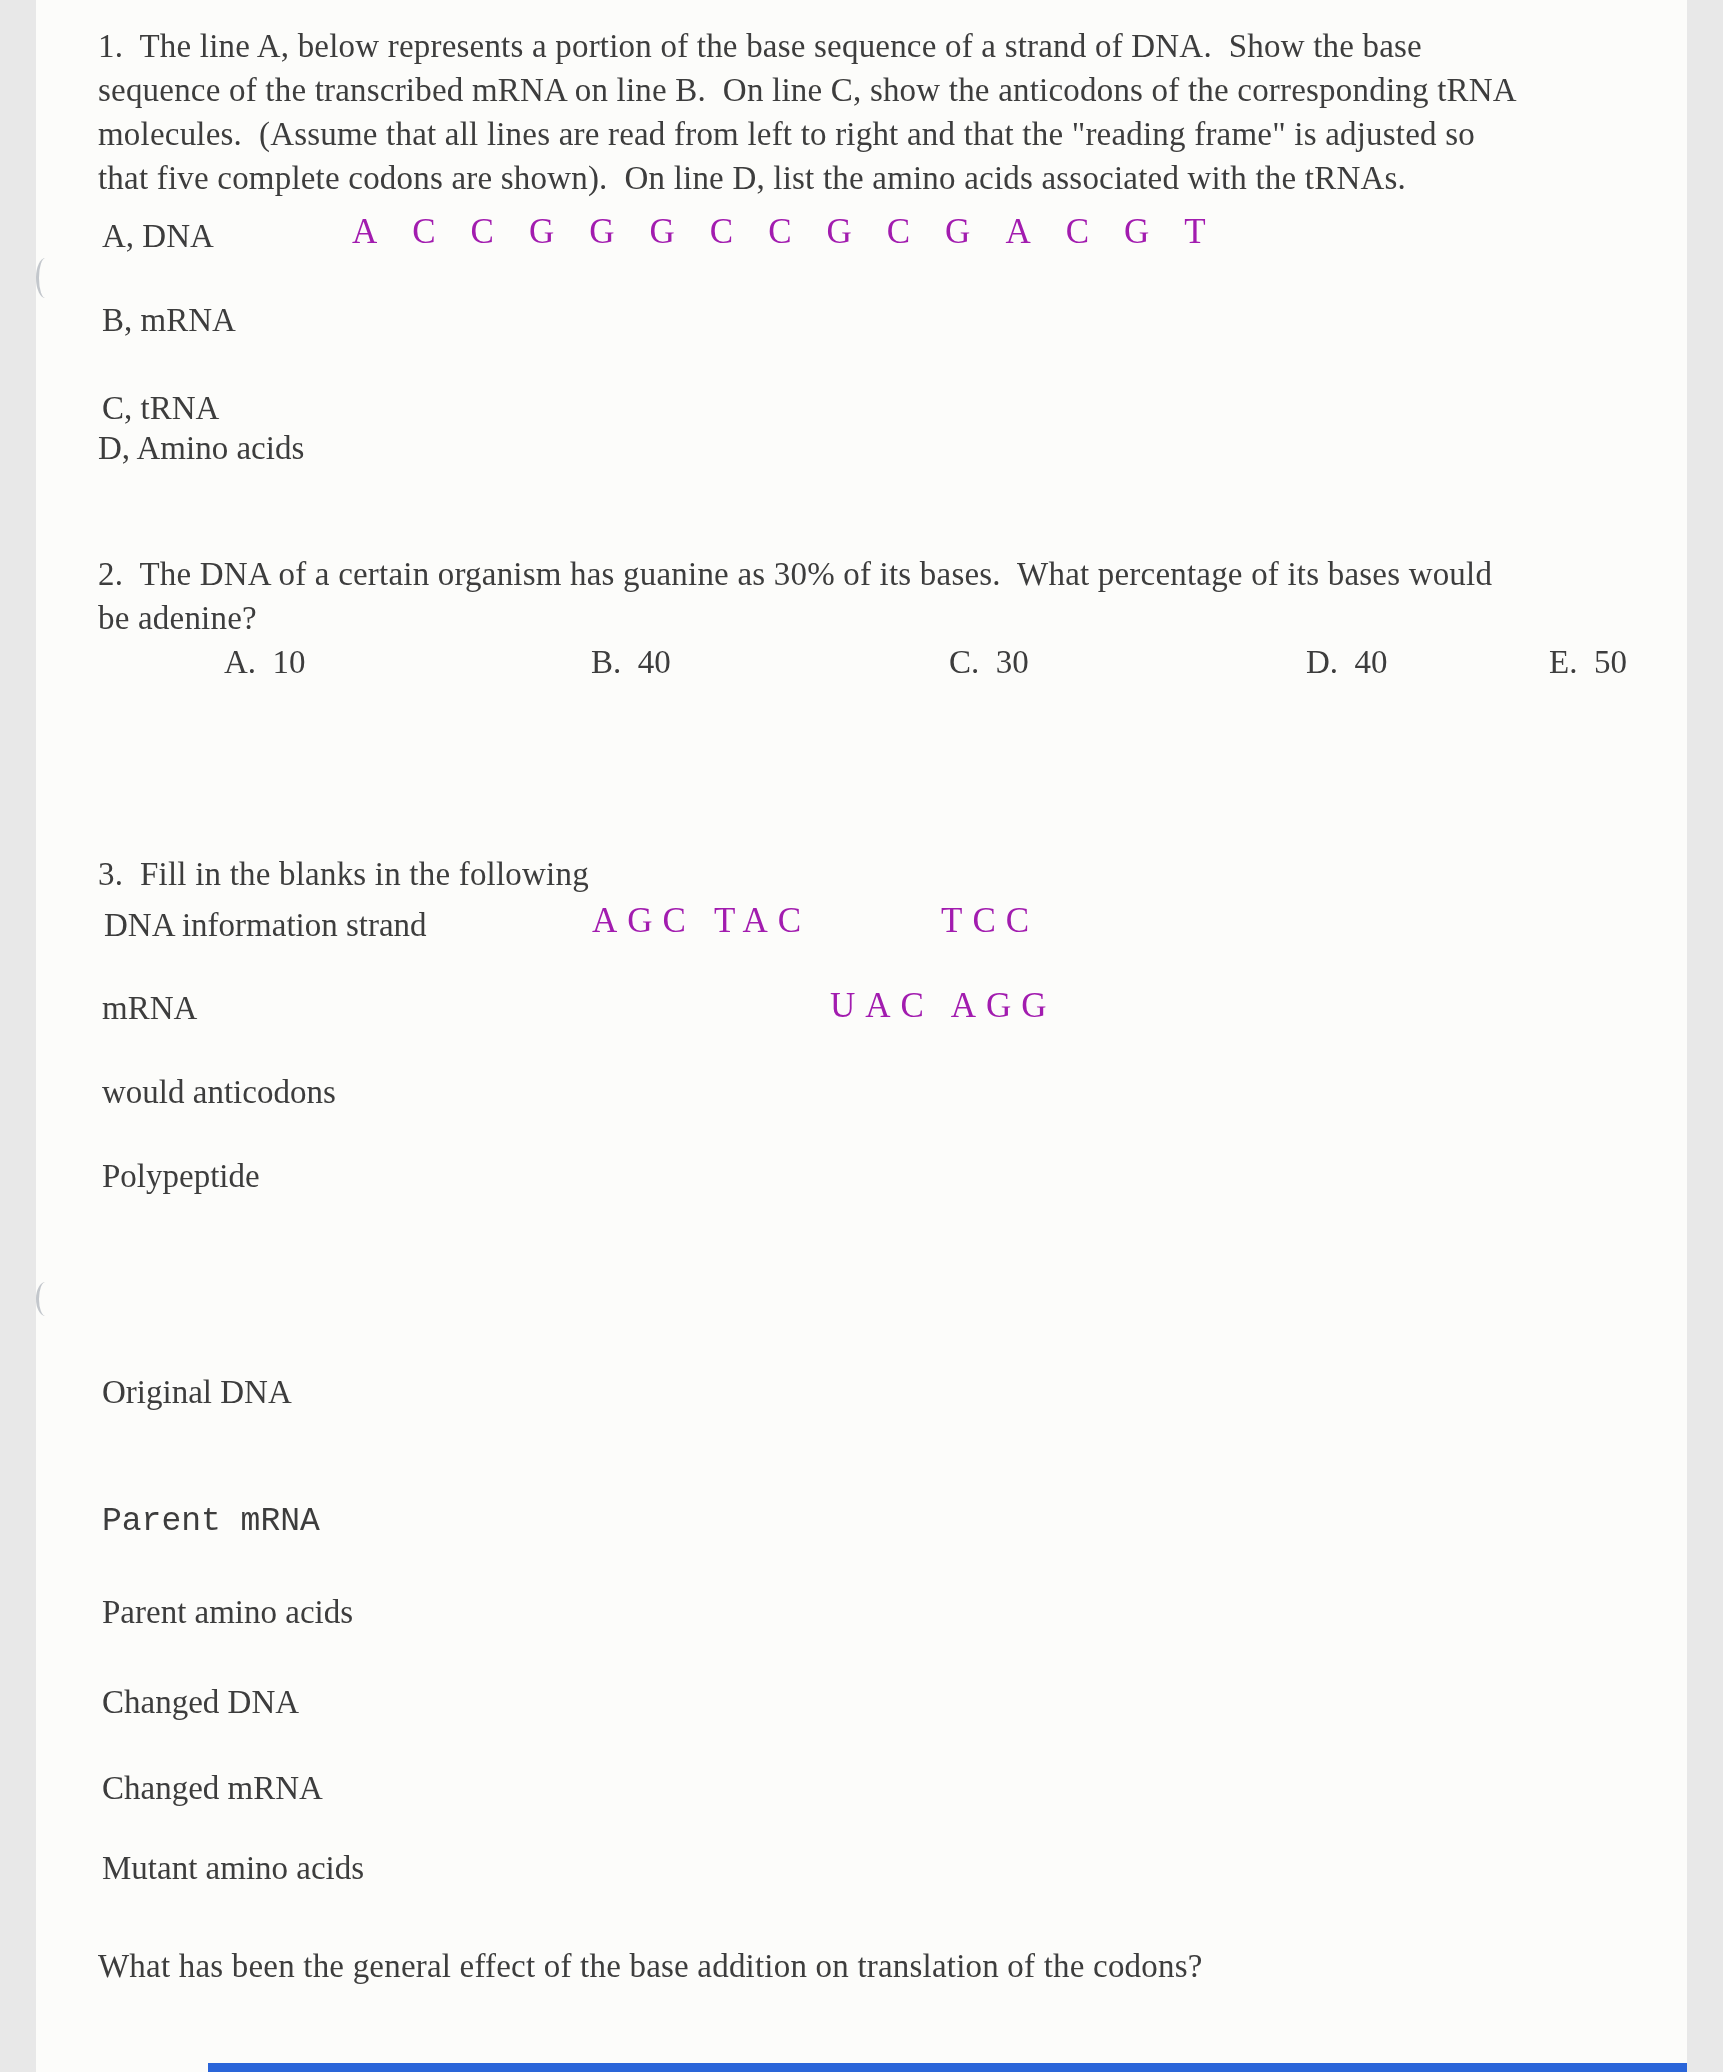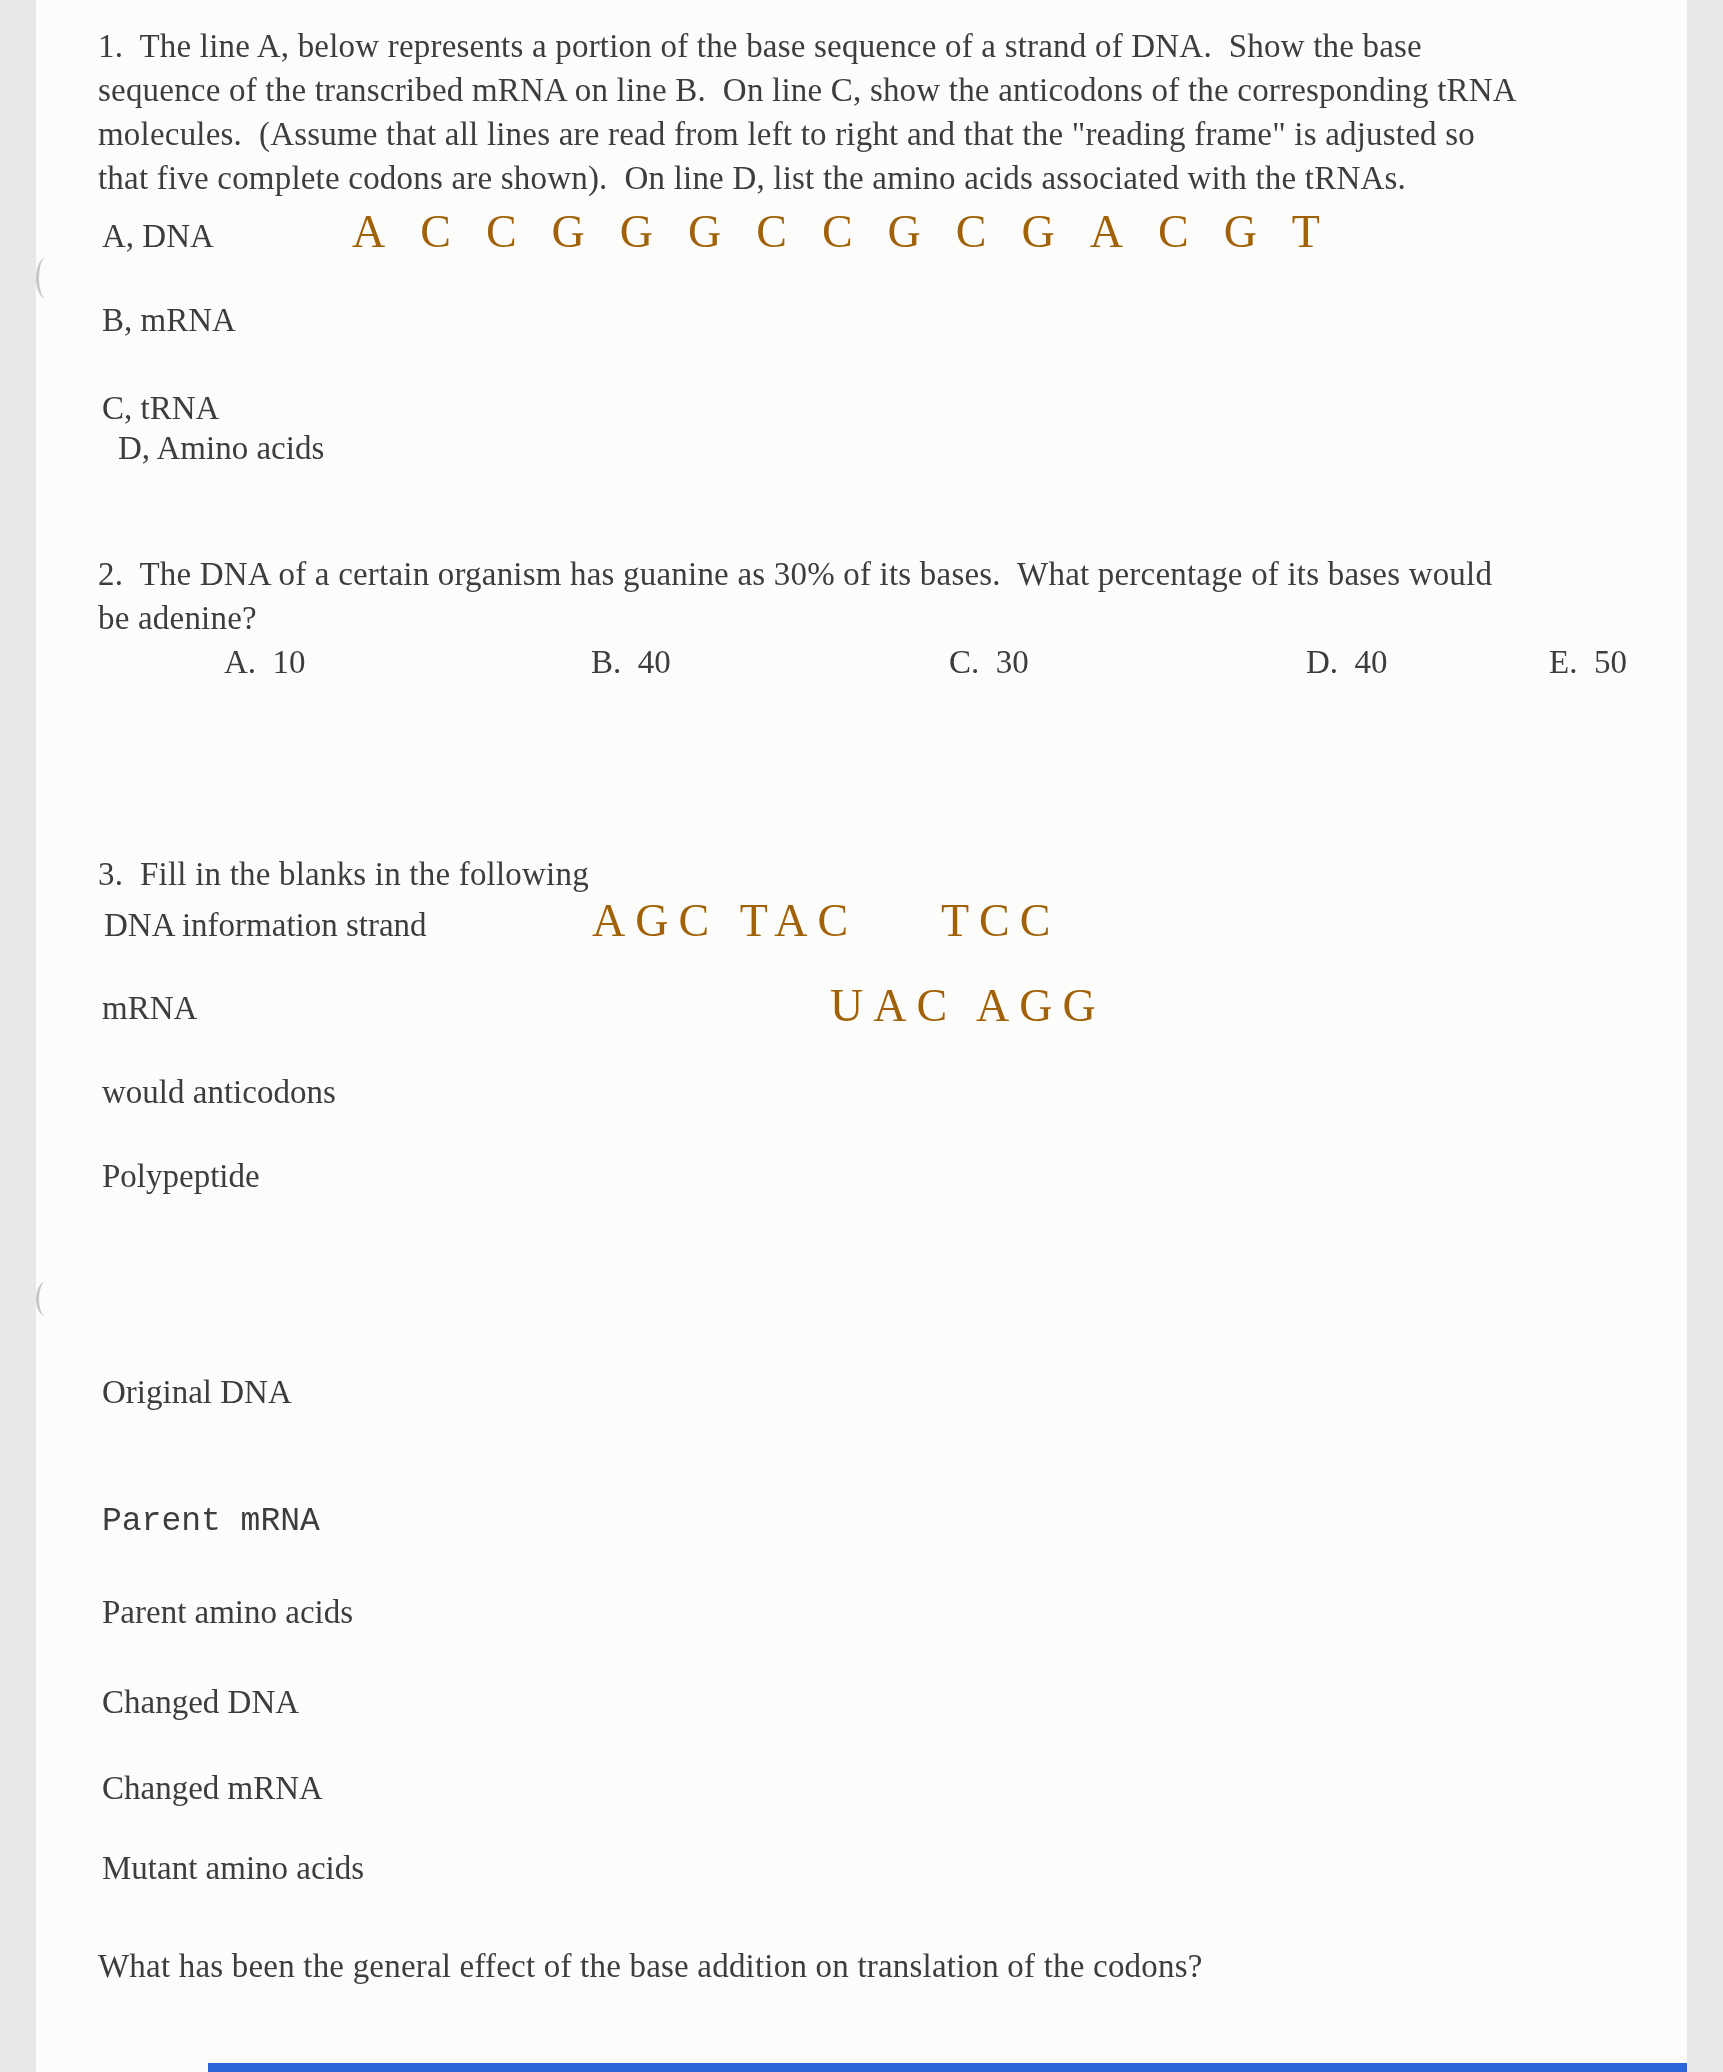--- a/index.html
+++ b/index.html
@@ -21,25 +21,25 @@
     letter-spacing: 0.2px;
   }
   .label {
     position: absolute;
     font-size: 33px;
     line-height: 40px;
     white-space: pre;
   }
   .seq {
     position: absolute;
-    font-size: 46px;
+    font-size: 35px;
     line-height: 44px;
     letter-spacing: 10px;
     white-space: pre;
-    color: #a16207;
+    color: #a21caf;
   }
   .seq-wide {
     letter-spacing: 35px;
   }
   .choice {
     position: absolute;
     top: 644px;
     font-size: 33px;
     white-space: pre;
   }
@@ -74,21 +74,21 @@
 molecules.  (Assume that all lines are read from left to right and that the "reading frame" is adjusted so
 that five complete codons are shown).  On line D, list the amino acids associated with the tRNAs.</div>
 
   <div class="label" style="top:216px; left:66px;">A, DNA</div>
   <div class="seq seq-wide" style="top:210px; left:316px;">ACCGGGCCGCGACGT</div>
 
   <div class="label" style="top:300px; left:66px;">B, mRNA</div>
 
   <div class="label" style="top:388px; left:66px;">C, tRNA</div>
 
-  <div class="label" style="top:428px; left:82px;">D, Amino acids</div>
+  <div class="label" style="top:428px; left:62px;">D, Amino acids</div>
 
   <div class="pen-mark" style="top:258px;"></div>
   <div class="pen-mark" style="top:1282px; height:34px;"></div>
 
   <div class="para" style="top:552px; left:62px; width:1650px;">2.  The DNA of a certain organism has guanine as 30% of its bases.  What percentage of its bases would
 be adenine?</div>
 
   <div class="choice" style="left:188px;">A.  10</div>
   <div class="choice" style="left:555px;">B.  40</div>
   <div class="choice" style="left:913px;">C.  30</div>

